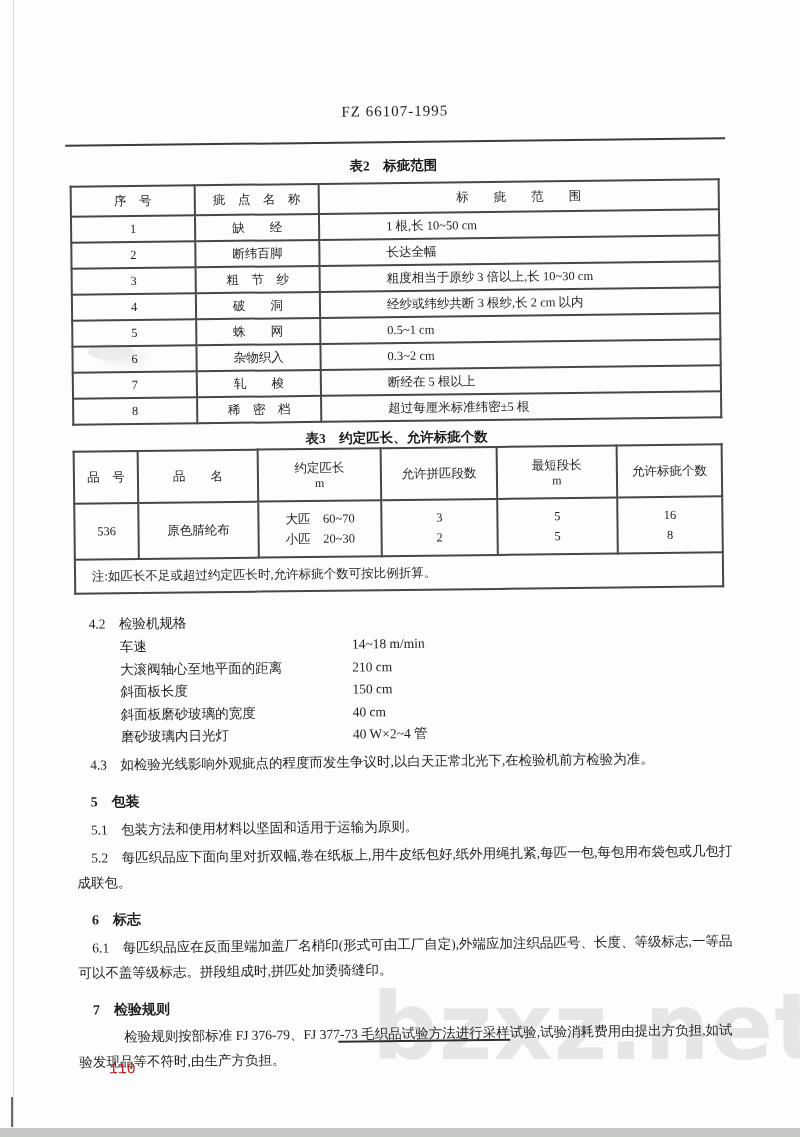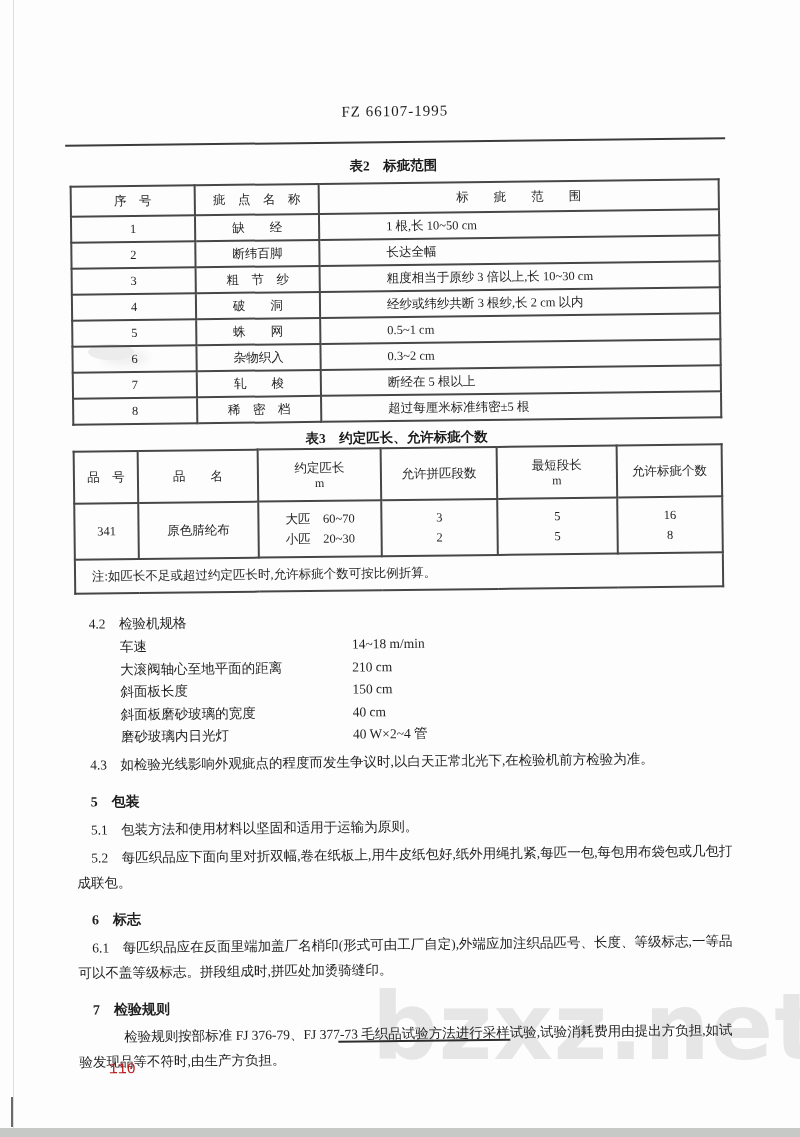--- a/index.html
+++ b/index.html
@@ -149,21 +149,21 @@
           <div class="unit">m</div>
         </th>
         <th>允许拼匹段数</th>
         <th>
           <div>最短段长</div>
           <div class="unit">m</div>
         </th>
         <th>允许标疵个数</th>
       </tr>
       <tr>
-        <td>341</td>
+        <td>536</td>
         <td>原色腈纶布</td>
         <td class="pi-length">
           <div>大匹　60~70</div>
           <div>小匹　20~30</div>
         </td>
         <td>
           <div>3</div>
           <div>2</div>
         </td>
         <td>

